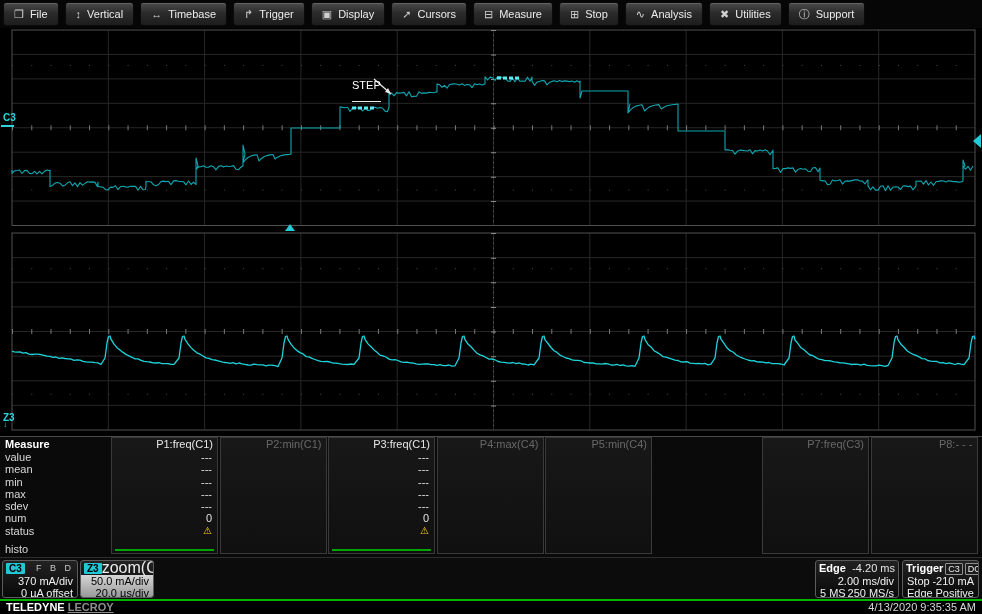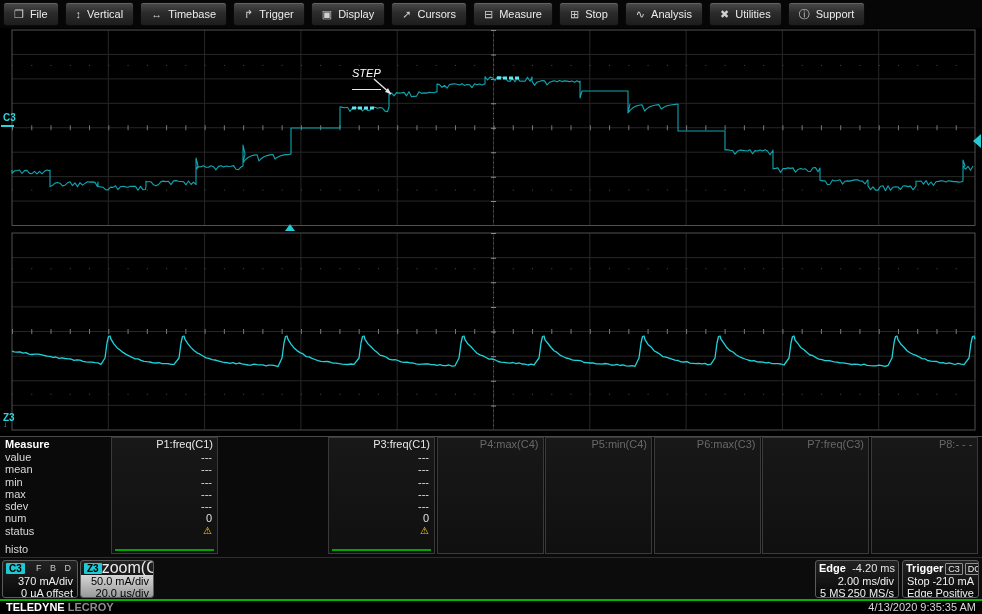--- a/index.html
+++ b/index.html
@@ -15,22 +15,22 @@
   .menu-btn .ic{font-size:11px;color:#cfcfcf;line-height:1;}
   
   svg.gridsvg{position:absolute;left:0;display:block;}
   #grid-top{top:28px;}
   #grid-bottom{top:232px;}
   .ch-label{position:absolute;font-size:10px;font-weight:bold;color:#2bd3da;line-height:10px;}
   #c3-label{left:3px;top:113px;}
   #c3-zero{position:absolute;left:1px;top:125px;width:13px;height:2px;background:#2bd3da;}
   #z3-label{left:3px;top:413px;}
   #z3-arrow{position:absolute;left:3px;top:421px;font-size:8px;color:#2bd3da;line-height:8px;}
-  #step-label{position:absolute;left:352px;top:68px;font-size:11px;color:#fff;
-              border-bottom:1px solid #e8e8e8;padding-bottom:10px;line-height:11px;font-style:italic;}
+  #step-label{position:absolute;left:352px;top:80px;font-size:11px;color:#fff;
+              border-bottom:1px solid #e8e8e8;padding-bottom:10px;line-height:11px;}
   
   .measure{position:absolute;left:0;top:436px;width:982px;height:121px;background:#0a0a0a;
            border-top:1px solid #4a4a4a;box-sizing:border-box;font-size:11px;}
   .m-labels{position:absolute;left:5px;top:1px;color:#d8d8d8;}
   .m-head{font-weight:bold;color:#fff;line-height:13px;}
   .m-row{line-height:12.3px;}
   .m-row.histo{margin-top:6px;}
   .m-col{position:absolute;top:0;height:117px;background:linear-gradient(#181818,#101010);
          border:1px solid #3a3a3a;box-sizing:border-box;}
   .m-col .hd{line-height:13px;text-align:right;padding-right:4px;white-space:nowrap;overflow:hidden;}
@@ -55,21 +55,21 @@
   .pair{display:flex;justify-content:space-between;line-height:12px;padding:0 4px;color:#f0f0f0;}
   .ttl{font-weight:bold;color:#fff;}
   .tbadge{border:1px solid #909090;background:#1c1c1c;color:#ececec;font-size:9px;
           line-height:10px;padding:0 2px;border-radius:1px;margin-left:2px;}
   
   .greenline{position:absolute;left:0;top:599px;width:982px;height:2px;background:#00b400;}
   .brandbar{position:absolute;left:0;top:601px;width:982px;height:13px;background:#000;
             display:flex;justify-content:space-between;align-items:center;padding:0 6px;
             box-sizing:border-box;font-size:11px;line-height:13px;}
   .brand .p1{font-weight:bold;color:#fff;}
-  .brand .p2{font-weight:bold;color:#8e8e8e;}
+  .brand .p2{font-weight:bold;color:#8e8e8e;text-decoration:underline;}
   .datetime{color:#d6d6d6;font-size:11px;}
 </style>
 </head>
 <body>
 
 <div class="screen">
 
   <header class="menubar" id="menubar">
       <div class="menu-btn">
         <span class="ic">❐</span>
@@ -196,39 +196,39 @@
         <div class="hd">P1:freq(C1)</div>
         <div class="val">---</div>
         <div class="val">---</div>
         <div class="val">---</div>
         <div class="val">---</div>
         <div class="val">---</div>
         <div class="val">0</div>
         <div class="val warn">⚠</div>
         <div class="histo-bar"></div>
       </div>
+      <div class="m-col inactive" style="left: 219.5px; width: 107px;">
+        <div class="hd">P2:min(C1)</div>
+      </div>
       <div class="m-col active" style="left: 328px; width: 107px;">
         <div class="hd">P3:freq(C1)</div>
         <div class="val">---</div>
         <div class="val">---</div>
         <div class="val">---</div>
         <div class="val">---</div>
         <div class="val">---</div>
         <div class="val">0</div>
         <div class="val warn">⚠</div>
         <div class="histo-bar"></div>
       </div>
       <div class="m-col inactive" style="left: 436.5px; width: 107px;">
         <div class="hd">P4:max(C4)</div>
       </div>
       <div class="m-col inactive" style="left: 545px; width: 107px;">
         <div class="hd">P5:min(C4)</div>
-      </div>
-      <div class="m-col inactive" style="left: 653.5px; width: 107px;">
-        <div class="hd">P6:max(C3)</div>
       </div>
       <div class="m-col inactive" style="left: 762px; width: 107px;">
         <div class="hd">P7:freq(C3)</div>
       </div>
       <div class="m-col inactive" style="left: 870.5px; width: 107px;">
         <div class="hd">P8:- - -</div>
       </div>
     </section>
 
   <footer class="statusbar">

